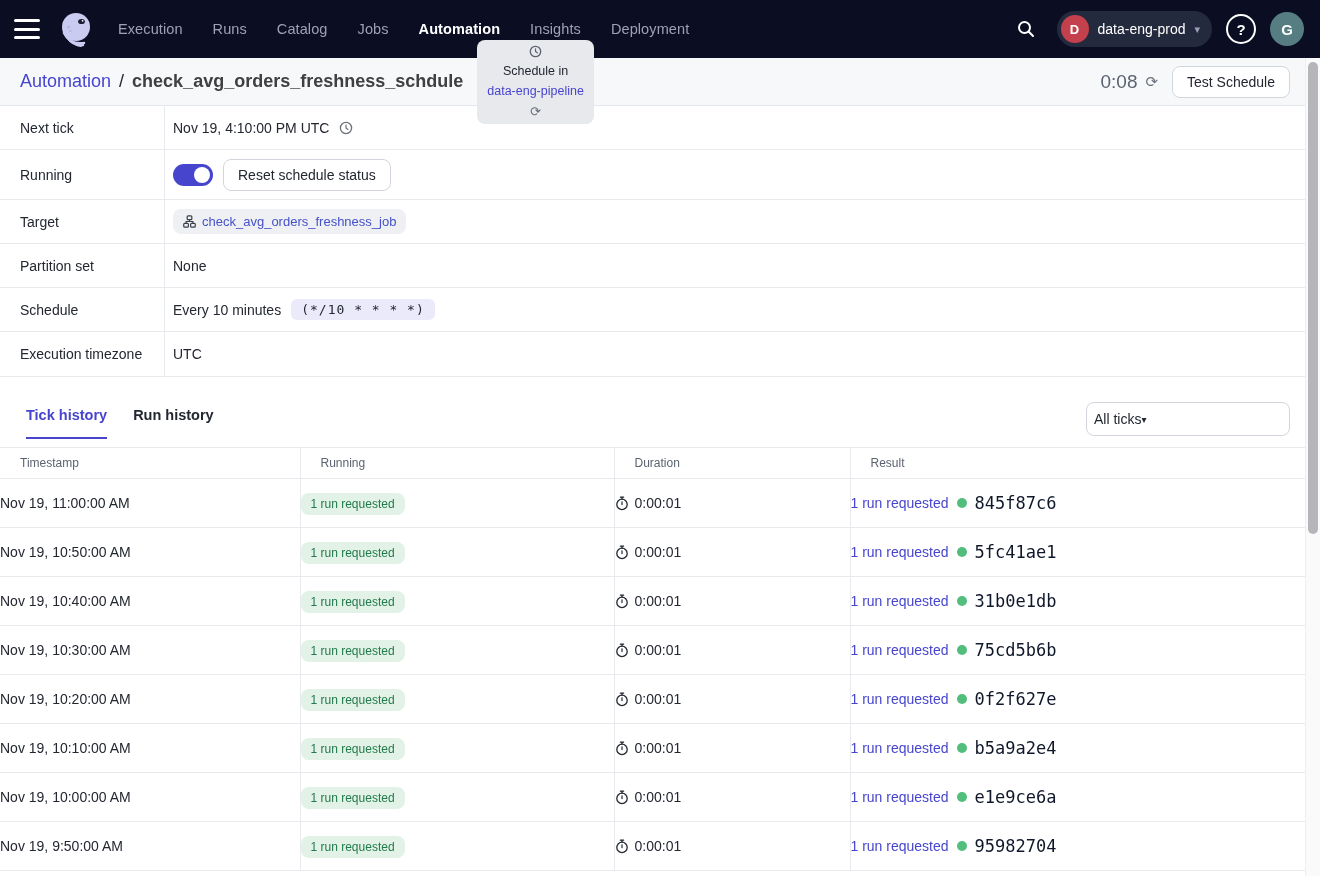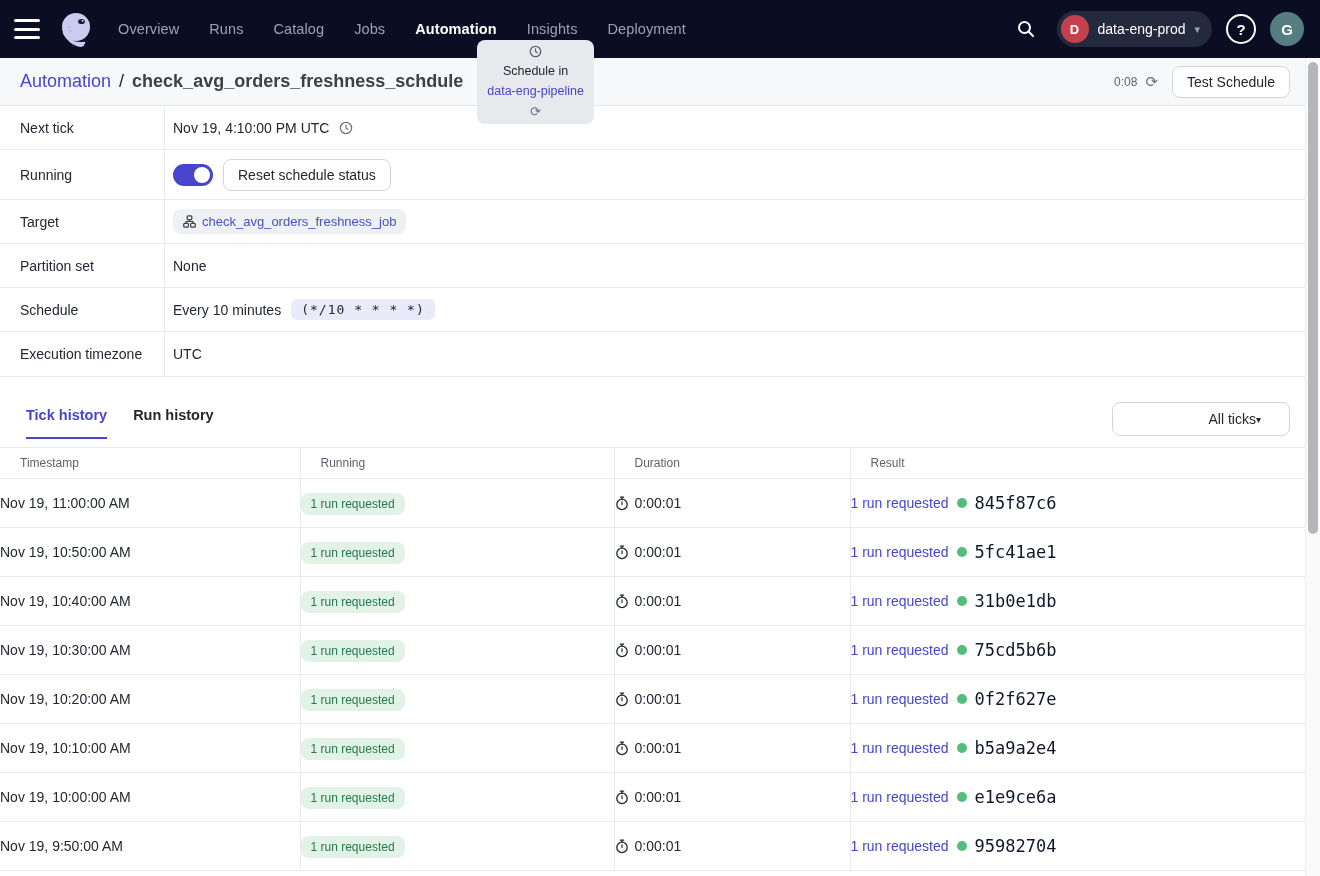--- a/index.html
+++ b/index.html
@@ -30,21 +30,21 @@
   .scrollbar-thumb { position:absolute; top:4px; right:2px; width:10px; height:472px; border-radius:6px; background:#B4B6BA; }
 
   
   .header-strip { height:48px; background:#F7F8FA; border-bottom:1px solid #E4E7EB; display:flex; align-items:center; padding:0 30px 0 20px; }
   .crumb-root { color:#4745CE; font-size:18px; cursor:pointer; }
   .crumb-sep { font-size:18px; color:#232730; margin:0 8px; }
   .crumb-title { font-size:18px; font-weight:600; color:#404040; }
   .sched-badge { display:flex; align-items:center; gap:6px; background:#E7E9ED; border-radius:8px; padding:5px 10px; margin-left:14px; font-size:12.5px; color:#232730;flex-direction:column; }
   .sched-badge a { color:#4745CE; text-decoration:none; cursor:pointer; }
   .hdr-spacer { flex:1; }
-  .timer { font-size:12px; color:#5C6370; margin-right:8px; }
+  .timer { font-size:19px; color:#5C6370; margin-right:8px; }
   .sync-glyph { color:#6A7079; font-size:15px; cursor:pointer; margin-right:14px; }
   .test-btn { background:#fff; border:1px solid #D2D6DC; border-radius:8px; padding:7px 14px; font-size:14px; color:#232730; cursor:pointer; font-family:inherit; }
 
   
   .props { border-bottom:1px solid #E8E9EC; }
   .prop-row { display:flex; min-height:44px; border-bottom:1px solid #E8E9EC; align-items:stretch; }
   .prop-row:last-child { border-bottom:none; }
   .prop-label { width:165px; flex:0 0 165px; border-right:1px solid #E8E9EC; display:flex; align-items:center; padding-left:20px; font-size:14px; color:#232730; }
   .prop-value { display:flex; align-items:center; gap:10px; padding-left:8px; font-size:14px; color:#232730; }
   .row-tall { min-height:50px; }
@@ -55,21 +55,21 @@
   .toggle { width:40px; height:22px; border-radius:12px; background:#4745CE; position:relative; cursor:pointer; }
   .toggle .knob { position:absolute; top:3px; right:3px; width:16px; height:16px; background:#fff; border-radius:50%; }
   .reset-btn { background:#fff; border:1px solid #D2D6DC; border-radius:8px; padding:7px 14px; font-size:14px; color:#232730; cursor:pointer; font-family:inherit; }
   .cron-pill { background:#EBEAFA; border-radius:6px; padding:3px 10px; font-family:"DejaVu Sans Mono","Liberation Mono",monospace; font-size:13px; color:#232730; letter-spacing:1px; }
 
   
   .tabs-row { display:flex; align-items:center; padding:22px 30px 0 20px; height:70px; }
   .tab { font-size:14.5px; font-weight:700; margin-right:26px; padding-bottom:14px; cursor:pointer; color:#232730; border-bottom:2px solid transparent; }
   .tab.active { color:#4745CE; border-bottom-color:#4745CE;margin-left:6px; }
   .tabs-spacer { flex:1; }
-  .filter-select { display:flex; align-items:center; justify-content:flex-end; width:178px; background:#fff; border:1px solid #D2D6DC; border-radius:8px; padding:8px 28px; font-size:14px; cursor:pointer; margin-bottom:8px; }
+  .filter-select { display:flex; align-items:center; justify-content:flex-start; width:204px; background:#fff; border:1px solid #D2D6DC; border-radius:8px; padding:8px 7px; font-size:14px; cursor:pointer; margin-bottom:8px; }
   .filter-select .caret { font-size:10px; color:#232730; }
 
   
   .tick-table { width:1305px; border-collapse:collapse; table-layout:fixed; }
   .tick-table th { border-top:1px solid #E8E9EC; border-bottom:1px solid #E8E9EC; border-right:1px solid #E8E9EC; font-size:12px; font-weight:400; color:#5C6370; text-align:left; padding:8px 0 8px 20px; height:30px; }
   .tick-table th:last-child, .tick-table td:last-child { border-right:none; }
   .tick-table td { border-bottom:1px solid #E8E9EC; border-right:1px solid #E8E9EC; height:49px; font-size:14px; color:#232730; vertical-align:middle; }
   .col-ts { width:300px; } .col-st { width:314px; } .col-du { width:236px; }
   .dur-cell { display:flex; align-items:center; gap:6px; }
   .result-cell { display:flex; align-items:center; gap:8px; }
@@ -92,21 +92,21 @@
     <ellipse cx="25.5" cy="12.5" rx="3.4" ry="2.6" fill="#1A1D33"></ellipse>
     <circle cx="26.6" cy="11.8" r="0.9" fill="#fff"></circle>
     <circle cx="12.5" cy="18" r="1.2" fill="#AEB2E2"></circle>
     <circle cx="14.5" cy="22" r="1" fill="#AEB2E2"></circle>
     <path d="M8 24 q6 12 20 10" stroke="#C9CCF0" stroke-width="2.6" fill="none" stroke-linecap="round"></path>
     <path d="M11 28 q6 9 16 8" stroke="#C9CCF0" stroke-width="2.4" fill="none" stroke-linecap="round"></path>
     <path d="M15 31 q4 6 10 6" stroke="#C9CCF0" stroke-width="2.2" fill="none" stroke-linecap="round"></path>
   </svg>
   <div class="nav-items">
 
-      <span class="nav-item">Overview</span>
+      <span class="nav-item">Execution</span>
 
       <span class="nav-item">Runs</span>
 
       <span class="nav-item">Catalog</span>
 
       <span class="nav-item">Jobs</span>
 
       <span class="nav-item active">Automation</span>
 
       <span class="nav-item">Insights</span>

